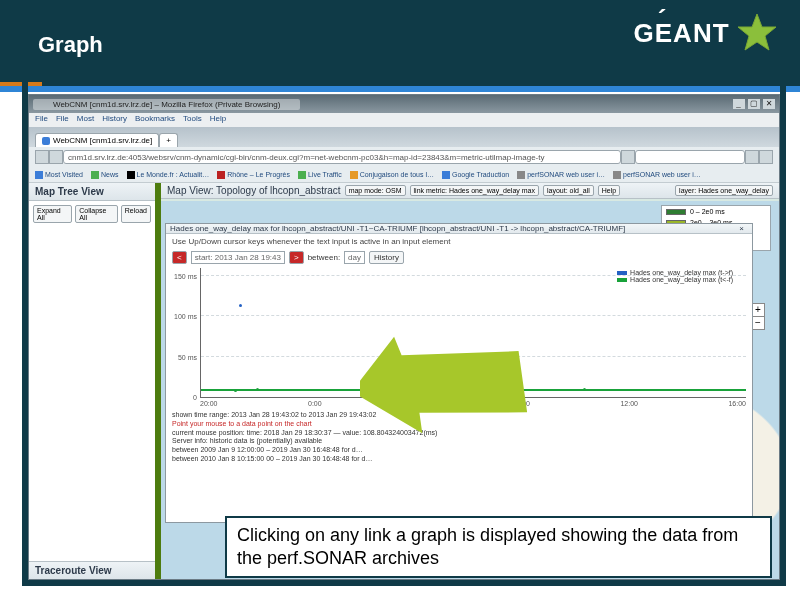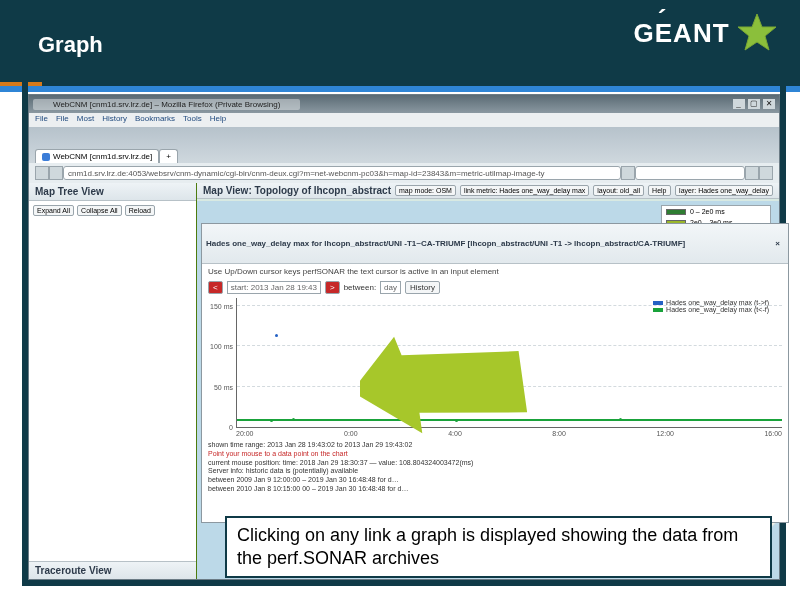--- a/index.html
+++ b/index.html
@@ -18,63 +18,63 @@
   .frame-left  { position:absolute; left:22px;  top:14px; bottom:14px; width:6px; background:#0f3a47; }
   .frame-right { position:absolute; right:14px; top:14px; bottom:14px; width:6px; background:#0f3a47; }
   .frame-bottom{ position:absolute; left:22px; right:14px; bottom:14px; height:22px; background:#0f3a47; }
 
   
   .browser { position:absolute; left:28px; right:20px; top:94px; bottom:20px; background:#e8eef2; border:1px solid #6b7b85; }
   .bw-title { height:18px; background:linear-gradient(#5a6a74,#8a98a1); display:flex; align-items:center; justify-content:space-between; padding:0 4px; font-size:8px; color:#222; }
   .bw-title .ttl { background:rgba(255,255,255,.4); padding:1px 20px; border-radius:2px; }
   .winbtns span { display:inline-block; width:12px; height:10px; background:#cfd8dc; margin-left:1px; font-size:8px; text-align:center; line-height:10px; }
   .bw-menu { height:14px; background:#eceff1; font-size:8px; color:#1f497d; padding:1px 6px; display:flex; gap:8px; }
-  .tabrow { height:36px; background:linear-gradient(#b6c2cb,#cfd8de); display:flex; align-items:flex-end; padding:0 6px; }
+  .tabrow { height:20px; background:linear-gradient(#b6c2cb,#cfd8de); display:flex; align-items:flex-end; padding:0 6px; }
   .tab { background:#fff; border:1px solid #9aa5ac; border-bottom:none; border-radius:3px 3px 0 0; font-size:8px; padding:2px 6px; display:flex; align-items:center; gap:3px; }
   .tab .dot { width:8px;height:8px;background:#3b7dd8;border-radius:2px; }
   .urlrow { height:20px; background:#e7edf0; display:flex; align-items:center; padding:8px 6px; font-size:8px; color:#555; }
   .urlrow .icosq { width:14px;height:14px; background:#cfd8dc; border:1px solid #9aa5ac; }
   .urlrow .urlbox { flex:1; background:#fff; border:1px solid #9aa5ac; border-radius:3px; height:14px; padding:0 4px; overflow:hidden; white-space:nowrap; line-height:14px; }
   .urlrow .srch { width:110px; background:#fff; border:1px solid #9aa5ac; border-radius:3px; height:14px; padding:0 4px; line-height:14px; color:#888; }
   .bmrow { height:16px; background:#e7edf0; border-bottom:1px solid #c3ccd1; font-size:7px; color:#1f497d; padding:0 6px; display:flex; gap:8px; align-items:center; }
   .bmrow .bm { display:flex; align-items:center; gap:2px; }
   .bmrow .sq { width:8px;height:8px;background:#3b7dd8; }
   .bmrow .sqg { width:8px;height:8px;background:#4caf50; }
   .bmrow .sqo { width:8px;height:8px;background:#e69926; }
 
   
   .app { position:absolute; left:0; right:0; top:88px; bottom:0; background:#fff; display:flex; }
 
-  .sidebar { width:168px; border-right:1px solid #4d7c0f; display:flex; flex-direction:column; }
+  .sidebar { width:132px; border-right:6px solid #4d7c0f; display:flex; flex-direction:column; }
   .sidehdr { background:linear-gradient(#eef3f6,#dde5ea); border-bottom:1px solid #b7c1c7; font-size:10px; font-weight:bold; padding:3px 6px; color:#2d3a4a; }
   .sidectl { display:flex; gap:3px; padding:4px; }
   .sidectl .btn { font-size:7px; border:1px solid #9aa5ac; background:#f4f6f7; padding:1px 3px; border-radius:2px; }
   .sidebody { flex:1; background:#fff; }
   .tracehdr { background:linear-gradient(#eef3f6,#dde5ea); border-top:1px solid #b7c1c7; font-size:10px; font-weight:bold; padding:3px 6px; color:#2d3a4a; }
 
   .mapcol { flex:1; position:relative; background:#d8e9e2; }
   .maphdr { background:linear-gradient(#eef3f6,#dde5ea); border-bottom:1px solid #b7c1c7; font-size:10px; padding:2px 6px; display:flex; gap:4px; align-items:center; }
-  .maphdr .mh-title { font-weight:bold; color:#2d3a4a; }
+  .maphdr .mh-title { font-weight:normal; color:#2d3a4a; }
   .maphdr .chip { font-size:7px; border:1px solid #9aa5ac; background:#f4f6f7; padding:1px 3px; border-radius:2px; }
   
   .mapbg { position:absolute; left:0; right:0; top:18px; bottom:0; background:
      radial-gradient(ellipse 220px 160px at 82% 72%, #f4f1e6 0 55%, transparent 56%),
      radial-gradient(ellipse 120px 90px at 40% 30%, #f4f1e6 0 55%, transparent 56%),
      #bcd9e8; }
   .leg { position:absolute; right:8px; top:22px; width:110px; background:#fff; border:1px solid #9aa5ac; font-size:7px; }
   .leg .lr { display:flex; align-items:center; gap:4px; padding:2px 4px; }
   .leg .sw { width:20px; height:6px; border:1px solid #666; }
   .zoomctl { position:absolute; right:14px; top:120px; width:14px; background:#fff; border:1px solid #888; font-size:10px; text-align:center; }
   .zoomctl div { border-bottom:1px solid #888; line-height:12px; }
   .node { position:absolute; width:12px;height:12px; background:#d41f3a; transform:rotate(45deg); border:1px solid #7a0e1e; }
   .maplink { position:absolute; height:2px; background:#2e7d32; }
 
   
   .graphwin { position:absolute; left:4px; top:40px; width:588px; height:300px; background:#fff; border:1px solid #8c98a0; font-size:8px; color:#333; }
-  .gw-title { background:linear-gradient(#f2f6f8,#e2e9ed); border-bottom:1px solid #b7c1c7; padding:15px 4px; font-weight:bold; color:#2d3a4a; display:flex; justify-content:space-between; }
+  .gw-title { background:linear-gradient(#f2f6f8,#e2e9ed); border-bottom:1px solid #b7c1c7; padding:0 4px; font-weight:normal; color:#2d3a4a; display:flex; justify-content:space-between; }
   .gw-sub { padding:3px 6px; color:#444; }
   .gw-ctl { display:flex; gap:4px; align-items:center; padding:2px 6px 4px 6px; }
   .gw-ctl .btn { border:1px solid #9aa5ac; background:#f4f6f7; padding:1px 4px; border-radius:2px; }
   .gw-ctl .navbtn { background:#c62828; color:#fff; }
   .gw-ctl .dt { background:#fff; border:1px solid #9aa5ac; padding:1px 3px; color:#666; }
   .chart { position:relative; margin:0 6px 0 34px; height:130px; border-left:1px solid #666; border-bottom:1px solid #666; }
   .chart .ytick { position:absolute; left:-32px; width:28px; text-align:right; color:#555; font-size:7px; }
   .chart .grid { position:absolute; left:0; right:0; border-top:1px dashed #d3dade; }
   .chart .series { position:absolute; left:0; right:0; height:2px; background:#19a23a; }
   .chart .pt { position:absolute; width:3px; height:3px; background:#19a23a; border-radius:50%; }
@@ -235,21 +235,21 @@
       <div class="node" style="left:486px; top:277px;"></div>
       <div class="node" style="left:468px; top:300px;"></div>
       <div class="node" style="left:494px; top:302px;"></div>
       <div class="node" style="left:476px; top:266px;"></div>
 
       <div class="graphwin">
         <div class="gw-title">
           <span>Hades one_way_delay max for lhcopn_abstract/UNI -T1~CA-TRIUMF [lhcopn_abstract/UNI -T1 -&gt; lhcopn_abstract/CA-TRIUMF]</span>
           <span style="cursor:pointer;padding:0 4px;">×</span>
         </div>
-        <div class="gw-sub">Use Up/Down cursor keys perfSONAR the text cursor is active in an input element</div>
+        <div class="gw-sub">Use Up/Down cursor keys whenever the text input is active in an input element</div>
         <div class="gw-ctl">
           <span class="btn navbtn">&lt;</span>
           <span class="dt">start: 2013 Jan 28 19:43</span>
           <span class="btn navbtn">&gt;</span>
           <span>between:</span>
           <span class="dt">day</span>
           <span class="btn">History</span>
         </div>
         <div class="chart">
           <div class="gw-legend">

